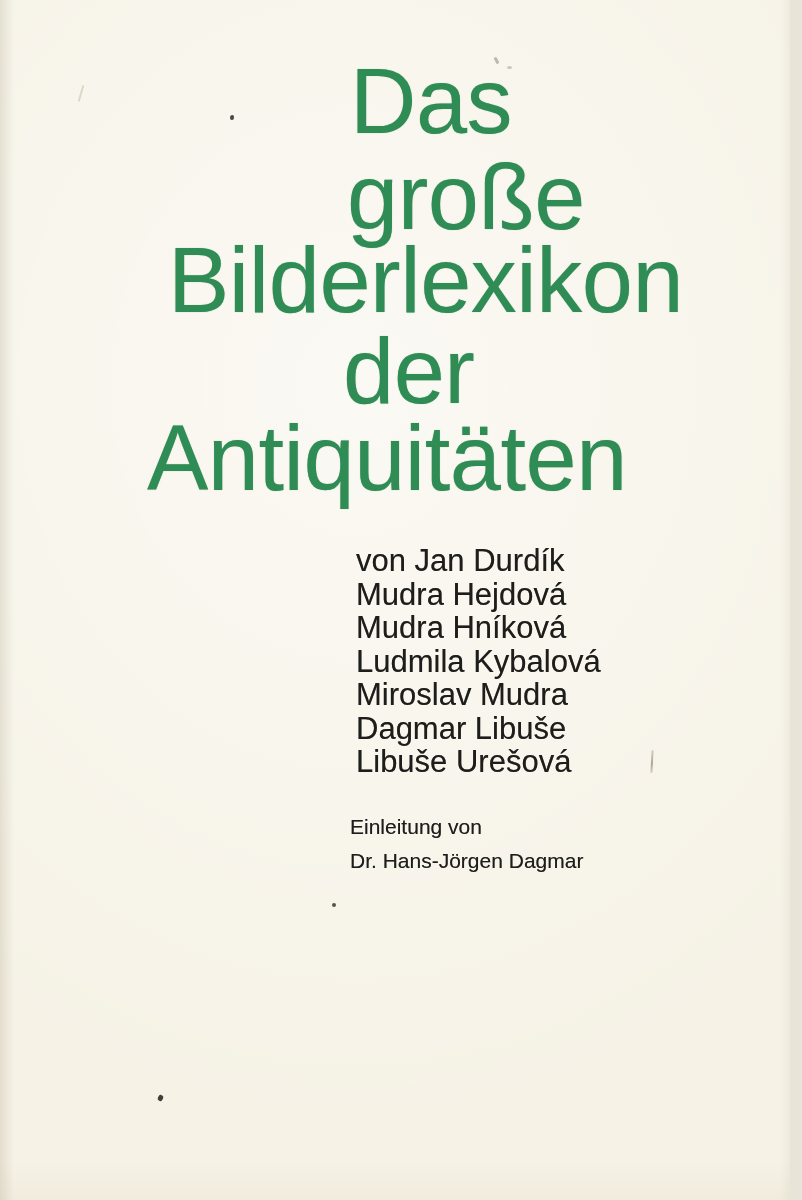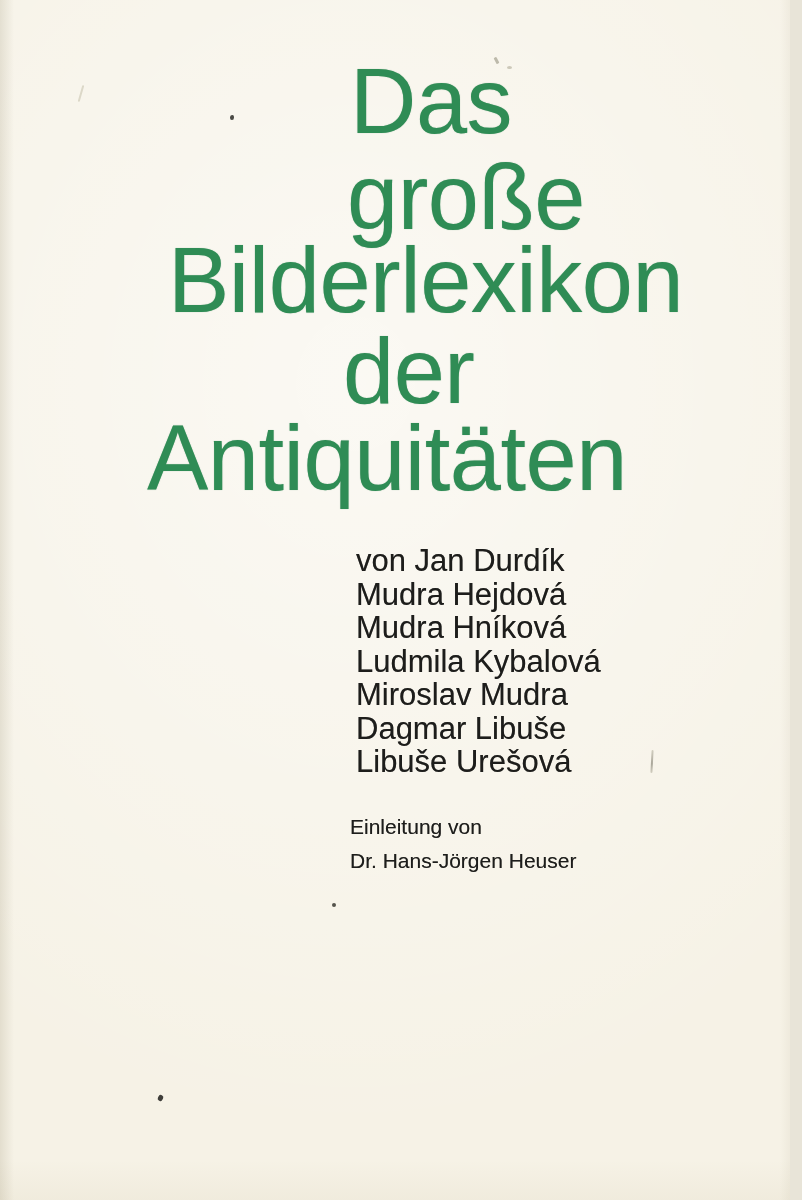--- a/index.html
+++ b/index.html
@@ -112,21 +112,21 @@
     <div class="text-line">Mudra Hejdová</div>
     <div class="text-line">Mudra Hníková</div>
     <div class="text-line">Ludmila Kybalová</div>
     <div class="text-line">Miroslav Mudra</div>
     <div class="text-line">Dagmar Libuše</div>
     <div class="text-line">Libuše Urešová</div>
   </div>
 
   <div class="intro">
     <div class="text-line">Einleitung von</div>
-    <div class="text-line">Dr. Hans-Jörgen Heuser</div>
+    <div class="text-line">Dr. Hans-Jörgen Dagmar</div>
   </div>
 
   <div class="artifact speck-das"></div>
   <div class="artifact speck-mid"></div>
   <div class="artifact speck-bottom"></div>
   <div class="artifact scratch-right"></div>
   <div class="artifact faint-mark-a"></div>
   <div class="artifact faint-mark-b"></div>
   <div class="artifact hair-left"></div>
 

